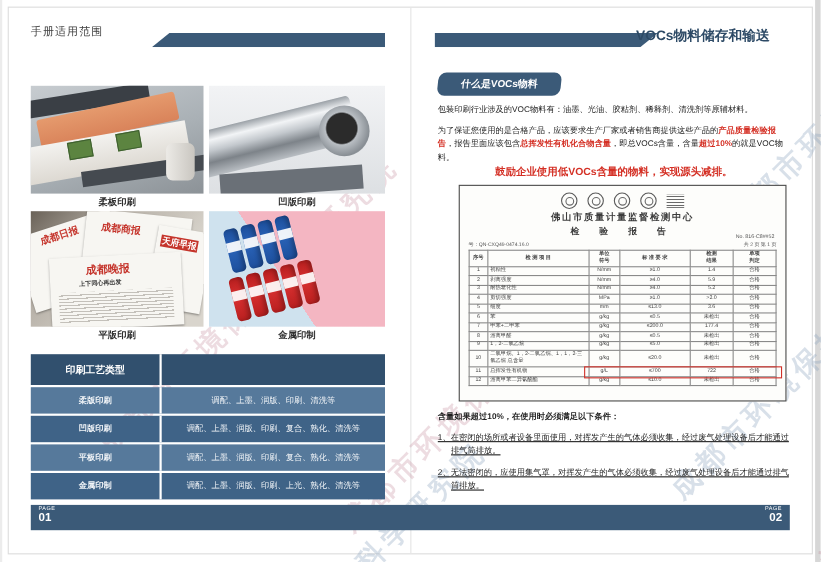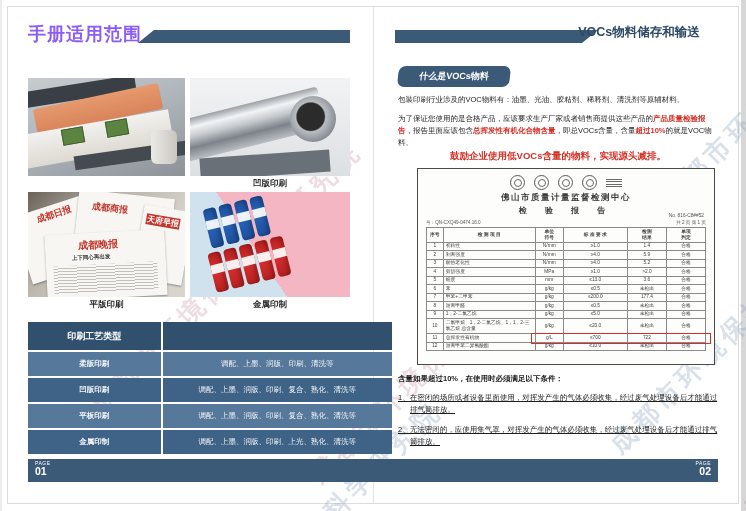--- a/index.html
+++ b/index.html
@@ -12,22 +12,22 @@
   .edge-l { position:absolute; left:0; top:0; width:2px; height:511px; background:#ececec; }
   .fold { position:absolute; left:373px; top:7px; width:1px; height:496px; background:#e4e4e4; }
 
   
   .wm { position:absolute; font-size:26px; font-weight:bold; letter-spacing:5px;
     white-space:nowrap; transform:rotate(-45deg); pointer-events:none; }
   .wm-blue { color:rgba(140,165,190,.34); }
   .wm-pink { color:rgba(195,140,155,.30); }
 
   
-  .lp-title { position:absolute; left:28px; top:22px; font-size:18px; font-weight:bold;
-    color:#8b5cf6; letter-spacing:1px; }
+  .lp-title { position:absolute; left:28px; top:22px; font-size:10px; font-weight:normal;
+    color:#404040; letter-spacing:1px; }
   .banner-left { position:absolute; left:138px; top:30px; width:212px; height:13px;
     background:#3b5a78; clip-path:polygon(16px 0,100% 0,100% 100%,0 100%); }
   .banner-right { position:absolute; left:395px; top:30px; width:203px; height:13px;
     background:#3b5a78; clip-path:polygon(0 0,100% 0,calc(100% - 16px) 100%,0 100%); }
   .rp-title { position:absolute; left:560px; top:24px; width:158px; text-align:center;
     font-size:12.5px; font-weight:bold; color:#2d4a66; }
 
   
   .photo { position:absolute; overflow:hidden; }
   .cap { position:absolute; font-size:8.5px; font-weight:bold; color:#2e2e2e; text-align:center; }
@@ -73,21 +73,21 @@
   .cansimg { left:190px; top:192px; width:160px; height:105px; background:linear-gradient(56deg,#cfe2ee 42%,#f4b6c2 42%); }
   .cangroup { position:absolute; left:22px; top:8px; transform:rotate(-14deg); }
   .canrow { display:flex; gap:3px; margin-bottom:4px; }
   .can { width:13px; height:40px; border-radius:4px; position:relative; box-shadow:inset -3px 0 4px rgba(0,0,0,.25); }
   .can.blue { background:linear-gradient(#1d4f9c,#2a63b8 45%,#1d4f9c); }
   .can.red  { background:linear-gradient(#b81f1f,#d83030 45%,#b81f1f); }
   .can::after { content:""; position:absolute; left:0; top:12px; width:100%; height:9px; background:rgba(255,255,255,.92); }
   .canrow2 { margin-left:-6px; }
 
   
-  .pt { position:absolute; left:28px; top:322px; width:364px; }
+  .pt { position:absolute; left:28px; top:322px; width:322px; }
   .pt-header { display:flex; background:#31506e; color:#fff; font-weight:bold; font-size:9px;
     height:28px; align-items:center; }
   .pt-row { display:flex; height:24px; margin-top:2px; color:#f2f5f8; font-size:7.5px; align-items:center; }
   .pt-row.light { background:#56799b; } .pt-row.dark { background:#3f6387; }
   .pt .c0 { width:37%; text-align:center; border-right:2px solid #fff; align-self:stretch;
     display:flex; align-items:center; justify-content:center; font-weight:bold; }
   .pt .c1 { width:63%; text-align:center; }
 
   
   .badge { position:absolute; left:398px; top:66px; width:112px; height:21px; background:#3b5a78;
@@ -153,20 +153,21 @@
 
   <div class="photo flexo">
     <div class="roller1"></div>
     <div class="web-orange"></div>
     <div class="web-white"></div>
     <div class="label1"></div>
     <div class="label2"></div>
     <div class="bar-dark"></div>
     <div class="cyl"></div>
   </div>
+  <div class="cap" style="left:28px; top:178px; width:157px;">柔板印刷</div>
 
   <div class="photo gravure">
     <div class="cyl"></div>
     <div class="end"></div>
     <div class="machine"></div>
   </div>
   <div class="cap" style="left:190px; top:178px; width:160px;">凹版印刷</div>
 
   <div class="photo news">
     <div class="sheet s1"></div>

